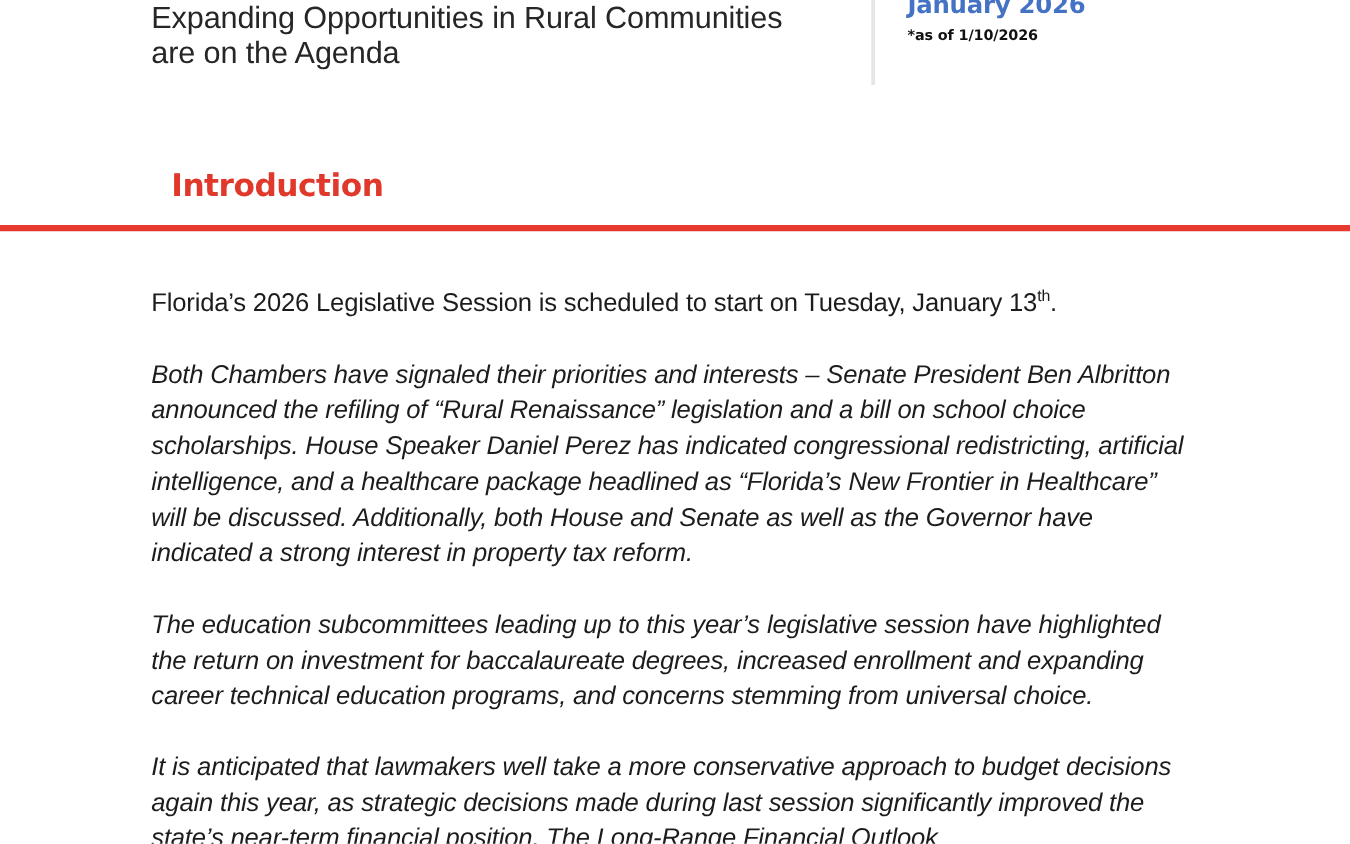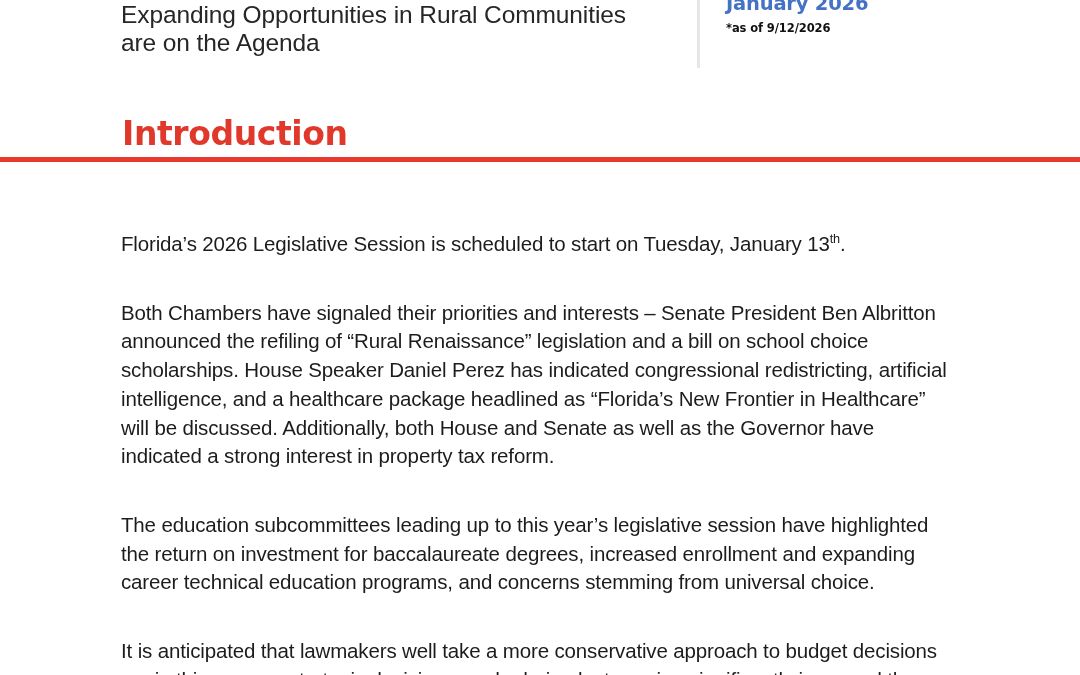--- a/index.html
+++ b/index.html
@@ -86,26 +86,26 @@
     line-height: 15px;
     font-weight: 700;
     color: #111111;
     letter-spacing: -0.1px;
     margin: 5px 0 0 0;
   }
 
   
   .section-heading {
     font-family: "DejaVu Sans", sans-serif;
-    font-size: 33px;
+    font-size: 25px;
     line-height: 30px;
     font-weight: 700;
     color: #e0392c;
     letter-spacing: -0.4px;
-    margin: 1px;
+    margin: 16px;
     padding-left: 121px;
   }
 
   .section-rule {
     width: 1080px;
     height: 5px;
     background: #e8392e;
     margin-top: 8px;
   }
 
@@ -120,22 +120,22 @@
     font-family: "Liberation Sans", sans-serif;
     font-size: 20.5px;
     line-height: 28.7px;
     font-weight: 400;
     color: #1c1c1c;
     letter-spacing: -0.15px;
     margin: 0;
     width: 835px;
   }
 
-  .para-gap-first { margin-top: 68px; }
-  .para-gap       { margin-top: 40px; }
+  .para-gap-first { margin-top: 44px; }
+  .para-gap       { margin-top: 28px; font-style: italic; }
 
   sup {
     font-size: 0.62em;
     vertical-align: super;
     line-height: 0;
   }
 </style>
 </head>
 <body>
 
@@ -144,21 +144,21 @@
   <div class="masthead">
 
     <div class="masthead-left">
       <h1 class="doc-title">Family Empowerment Scholarships, and Expanding Opportunities in Rural Communities are on the Agenda</h1>
     </div>
 
     <div class="masthead-divider"></div>
 
     <div class="masthead-right">
       <div class="issue-date">January 2026</div>
-      <div class="issue-asof">*as of 9/12/2026</div>
+      <div class="issue-asof">*as of 1/10/2026</div>
     </div>
 
   </div>
 
   <h2 class="section-heading">Introduction</h2>
   <div class="section-rule"></div>
 
   <div class="body-content">
 
     <p class="body-para para-gap-first"><span>Florida’s 2026 Legislative Session is scheduled to start on Tuesday, January 13</span><sup>th</sup><span>.</span></p>

